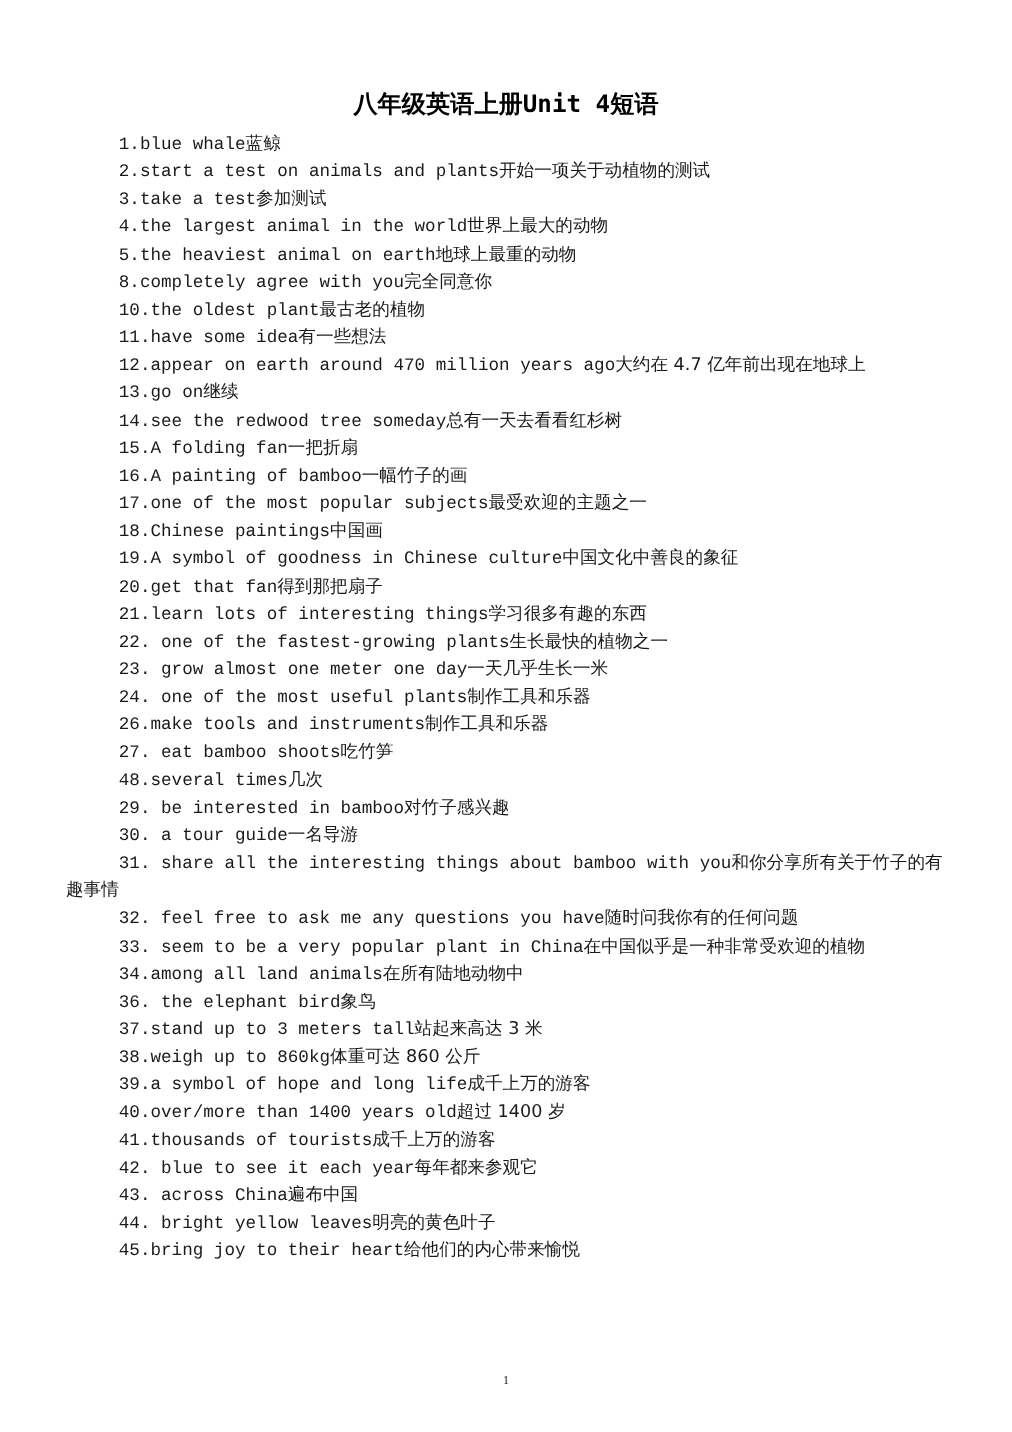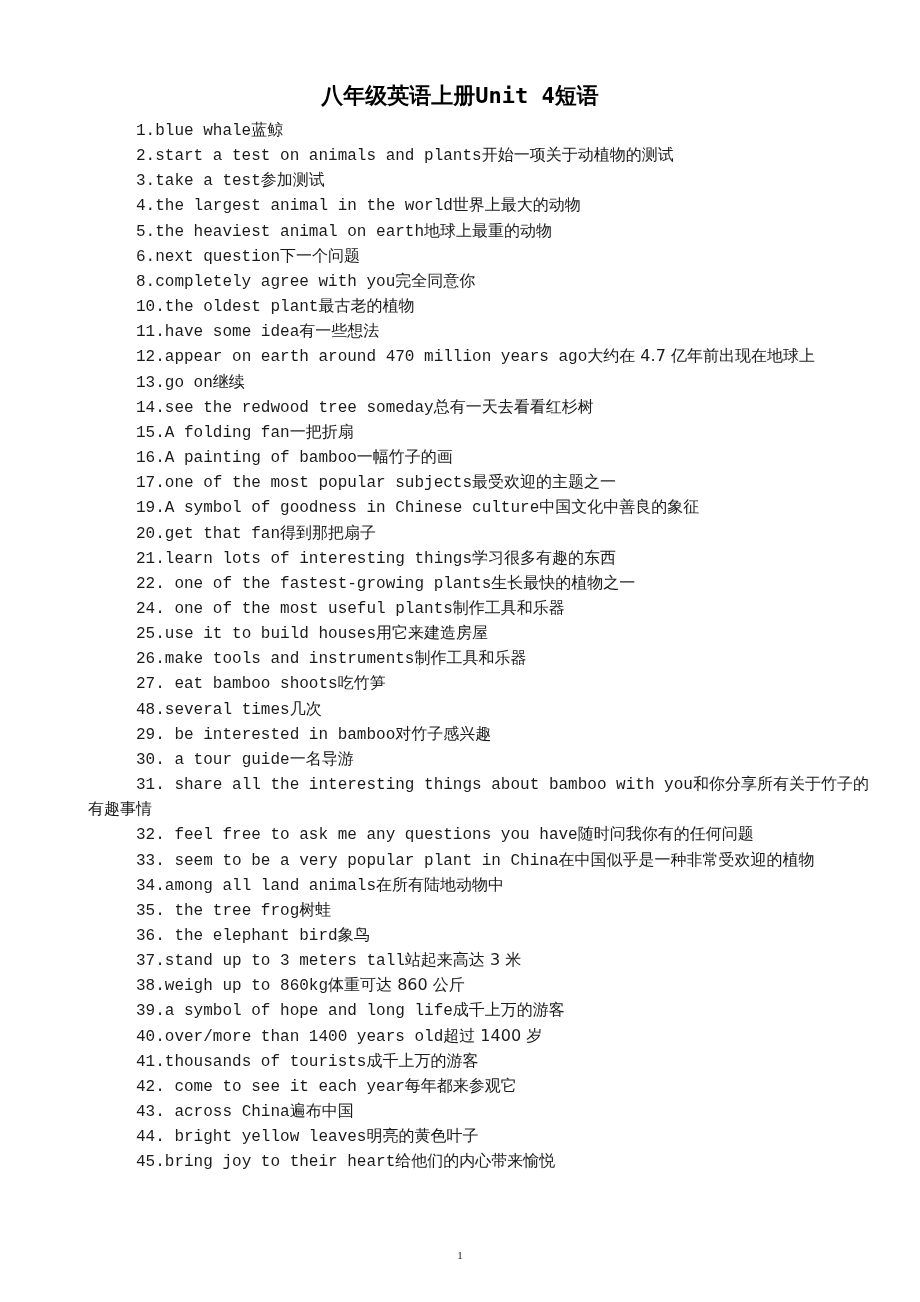--- a/index.html
+++ b/index.html
@@ -43,21 +43,20 @@
       list-style: none;
     }
     .item {
       font-family: "Liberation Mono", "DejaVu Sans Mono", monospace;
       font-size: 16px;
       line-height: 24.15px;
       color: #1a1a1a;
       text-indent: 48px;
       white-space: normal;
       word-break: normal;
-      margin-left: 28px;
     }
     .item .num { }
     .item .en { }
     .item .zh {
       font-family: "DejaVu Sans", sans-serif;
       font-size: 16px;
     }
     .page-number {
       position: absolute;
       left: 0;
@@ -74,52 +73,51 @@
 
 <div class="page">
   <h1 class="title" style="margin:0;">八年级英语上册Unit 4短语</h1>
 
   <ul class="list" id="phrase-list">
       <li class="item"><span class="num">1.</span><span class="en">blue whale</span><span class="zh">蓝鲸</span></li>
       <li class="item"><span class="num">2.</span><span class="en">start a test on animals and plants</span><span class="zh">开始一项关于动植物的测试</span></li>
       <li class="item"><span class="num">3.</span><span class="en">take a test</span><span class="zh">参加测试</span></li>
       <li class="item"><span class="num">4.</span><span class="en">the largest animal in the world</span><span class="zh">世界上最大的动物</span></li>
       <li class="item"><span class="num">5.</span><span class="en">the heaviest animal on earth</span><span class="zh">地球上最重的动物</span></li>
-      <li class="item"><span class="num">6.</span><span class="en">next question</span><span class="zh">下一个问题</span></li>
       <li class="item"><span class="num">8.</span><span class="en">completely agree with you</span><span class="zh">完全同意你</span></li>
       <li class="item"><span class="num">10.</span><span class="en">the oldest plant</span><span class="zh">最古老的植物</span></li>
       <li class="item"><span class="num">11.</span><span class="en">have some idea</span><span class="zh">有一些想法</span></li>
       <li class="item"><span class="num">12.</span><span class="en">appear on earth around 470 million years ago</span><span class="zh">大约在 4.7 亿年前出现在地球上</span></li>
       <li class="item"><span class="num">13.</span><span class="en">go on</span><span class="zh">继续</span></li>
       <li class="item"><span class="num">14.</span><span class="en">see the redwood tree someday</span><span class="zh">总有一天去看看红杉树</span></li>
       <li class="item"><span class="num">15.</span><span class="en">A folding fan</span><span class="zh">一把折扇</span></li>
       <li class="item"><span class="num">16.</span><span class="en">A painting of bamboo</span><span class="zh">一幅竹子的画</span></li>
       <li class="item"><span class="num">17.</span><span class="en">one of the most popular subjects</span><span class="zh">最受欢迎的主题之一</span></li>
+      <li class="item"><span class="num">18.</span><span class="en">Chinese paintings</span><span class="zh">中国画</span></li>
       <li class="item"><span class="num">19.</span><span class="en">A symbol of goodness in Chinese culture</span><span class="zh">中国文化中善良的象征</span></li>
       <li class="item"><span class="num">20.</span><span class="en">get that fan</span><span class="zh">得到那把扇子</span></li>
       <li class="item"><span class="num">21.</span><span class="en">learn lots of interesting things</span><span class="zh">学习很多有趣的东西</span></li>
       <li class="item"><span class="num">22.</span><span class="en"> one of the fastest-growing plants</span><span class="zh">生长最快的植物之一</span></li>
+      <li class="item"><span class="num">23.</span><span class="en"> grow almost one meter one day</span><span class="zh">一天几乎生长一米</span></li>
       <li class="item"><span class="num">24.</span><span class="en"> one of the most useful plants</span><span class="zh">制作工具和乐器</span></li>
-      <li class="item"><span class="num">25.</span><span class="en">use it to build houses</span><span class="zh">用它来建造房屋</span></li>
       <li class="item"><span class="num">26.</span><span class="en">make tools and instruments</span><span class="zh">制作工具和乐器</span></li>
       <li class="item"><span class="num">27.</span><span class="en"> eat bamboo shoots</span><span class="zh">吃竹笋</span></li>
       <li class="item"><span class="num">48.</span><span class="en">several times</span><span class="zh">几次</span></li>
       <li class="item"><span class="num">29.</span><span class="en"> be interested in bamboo</span><span class="zh">对竹子感兴趣</span></li>
       <li class="item"><span class="num">30.</span><span class="en"> a tour guide</span><span class="zh">一名导游</span></li>
       <li class="item"><span class="num">31.</span><span class="en"> share all the interesting things about bamboo with you</span><span class="zh">和你分享所有关于竹子的有趣事情</span></li>
       <li class="item"><span class="num">32.</span><span class="en"> feel free to ask me any questions you have</span><span class="zh">随时问我你有的任何问题</span></li>
       <li class="item"><span class="num">33.</span><span class="en"> seem to be a very popular plant in China</span><span class="zh">在中国似乎是一种非常受欢迎的植物</span></li>
       <li class="item"><span class="num">34.</span><span class="en">among all land animals</span><span class="zh">在所有陆地动物中</span></li>
-      <li class="item"><span class="num">35.</span><span class="en"> the tree frog</span><span class="zh">树蛙</span></li>
       <li class="item"><span class="num">36.</span><span class="en"> the elephant bird</span><span class="zh">象鸟</span></li>
       <li class="item"><span class="num">37.</span><span class="en">stand up to 3 meters tall</span><span class="zh">站起来高达 3 米</span></li>
       <li class="item"><span class="num">38.</span><span class="en">weigh up to 860kg</span><span class="zh">体重可达 860 公斤</span></li>
       <li class="item"><span class="num">39.</span><span class="en">a symbol of hope and long life</span><span class="zh">成千上万的游客</span></li>
       <li class="item"><span class="num">40.</span><span class="en">over/more than 1400 years old</span><span class="zh">超过 1400 岁</span></li>
       <li class="item"><span class="num">41.</span><span class="en">thousands of tourists</span><span class="zh">成千上万的游客</span></li>
-      <li class="item"><span class="num">42.</span><span class="en"> come to see it each year</span><span class="zh">每年都来参观它</span></li>
+      <li class="item"><span class="num">42.</span><span class="en"> blue to see it each year</span><span class="zh">每年都来参观它</span></li>
       <li class="item"><span class="num">43.</span><span class="en"> across China</span><span class="zh">遍布中国</span></li>
       <li class="item"><span class="num">44.</span><span class="en"> bright yellow leaves</span><span class="zh">明亮的黄色叶子</span></li>
       <li class="item"><span class="num">45.</span><span class="en">bring joy to their heart</span><span class="zh">给他们的内心带来愉悦</span></li>
     </ul>
 
   <div class="page-number">1</div>
 </div>
 
 </body></html>

